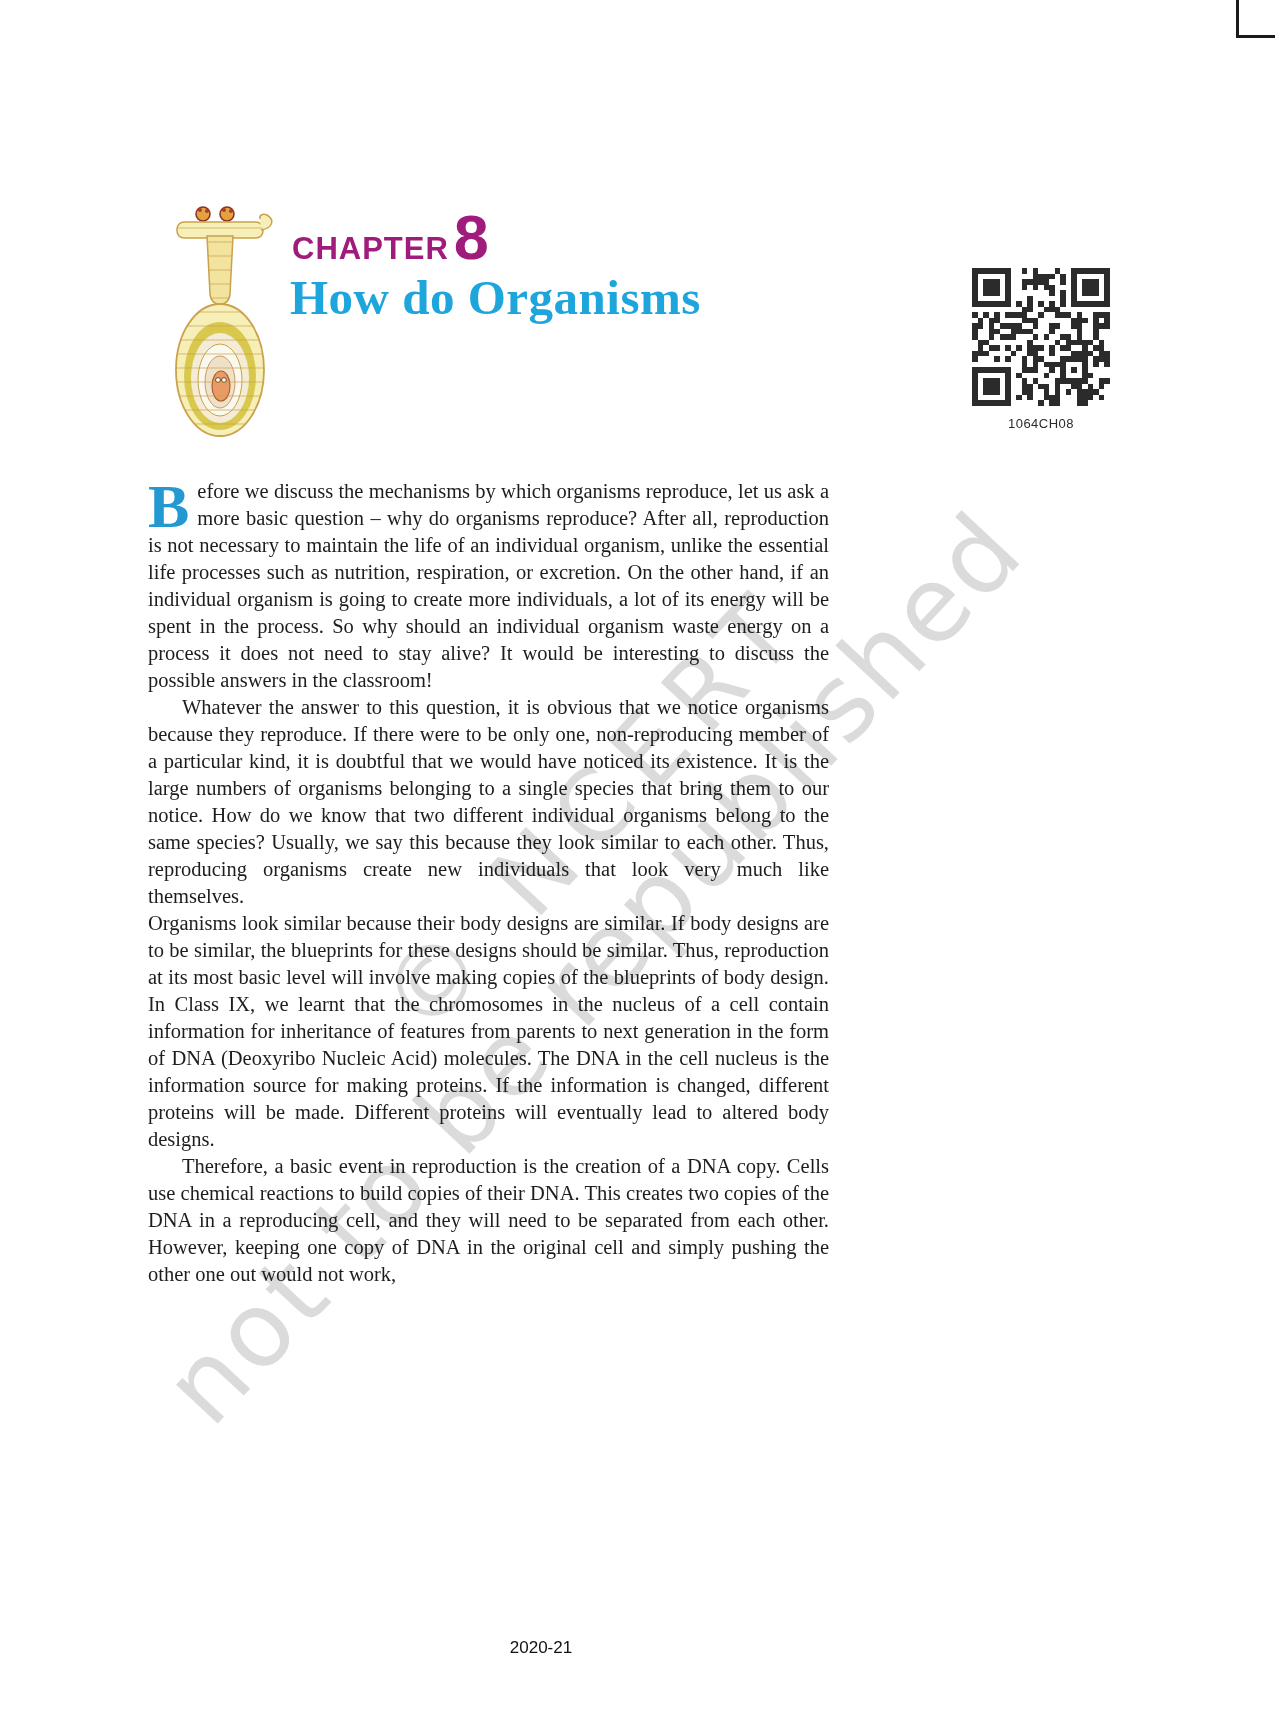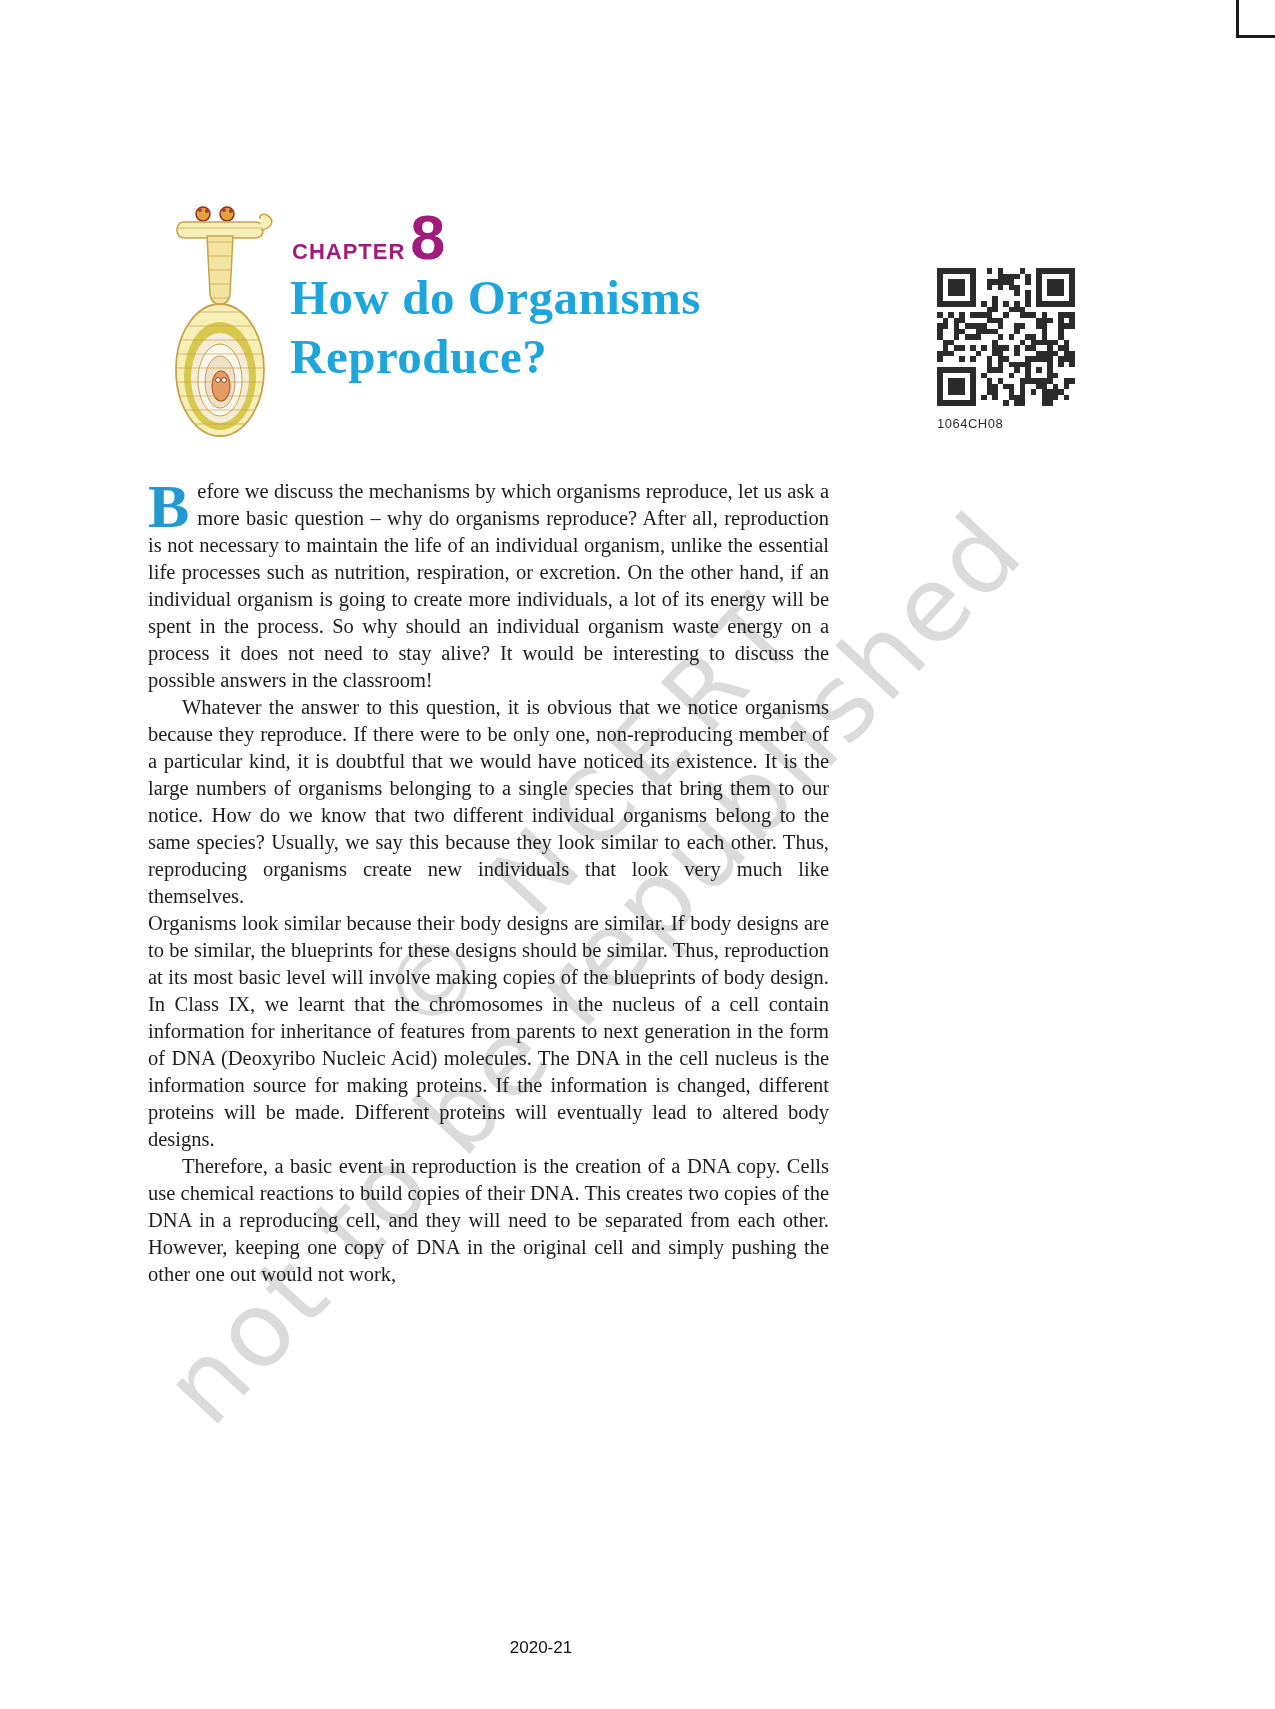--- a/index.html
+++ b/index.html
@@ -18,29 +18,29 @@
     color:rgba(165,165,165,0.40);white-space:nowrap;pointer-events:none;z-index:1;
     transform-origin:left center;
   }
   .wm1{left:400px;top:960px;font-size:98px;letter-spacing:16px;transform:rotate(-47deg);}
   .wm2{left:185px;top:1345px;font-size:104px;letter-spacing:4px;transform:rotate(-47deg);}
   
   .chapter-row{
     position:absolute;left:292px;top:206px;display:flex;align-items:baseline;z-index:2;
     font-family:"Liberation Sans",sans-serif;font-weight:700;
   }
-  .chapter-word{font-size:22px;letter-spacing:1px;}
+  .chapter-word{font-size:31px;letter-spacing:1px;}
   .chapter-num{font-size:63px;margin-left:5px;line-height:1;}
   .title{
     position:absolute;left:290px;top:268px;z-index:2;
     font-family:"Liberation Serif",serif;font-weight:700;
     font-size:49px;line-height:59px;letter-spacing:0.5px;
   }
   
-  .qr-wrap{position:absolute;left:937px;top:268px;width:138px;z-index:2;}
+  .qr-wrap{position:absolute;left:972px;top:268px;width:138px;z-index:2;text-align:center;}
   .qr-caption{
     margin-top:6px;font-family:"Liberation Sans",sans-serif;font-size:13px;color:#2b2b2b;
     letter-spacing:0.5px;
   }
   
   .illus{position:absolute;left:163px;top:198px;z-index:2;}
   
   .body-col{
     position:absolute;left:148px;top:478px;width:681px;z-index:2;
     font-size:20.5px;line-height:27px;text-align:justify;
@@ -115,21 +115,20 @@
     </svg>
   </div>
 
   <div class="chapter-row">
     <span class="chapter-word" style="color: rgb(160, 28, 124);">CHAPTER</span>
     <span class="chapter-num" style="color: rgb(160, 28, 124);">8</span>
   </div>
 
   <div class="title" style="color: rgb(30, 165, 220);">
     <div>How do Organisms</div>
-    <div>Reproduce?</div>
   </div>
 
   <div class="qr-wrap">
     <svg id="qr" width="138" height="138" viewBox="0 0 25 25" shape-rendering="crispEdges">
         <rect width="25" height="25" fill="#fff"></rect>
         <rect x="0" y="0" width="1" height="1" fill="#2b2b2b"></rect>
         <rect x="1" y="0" width="1" height="1" fill="#2b2b2b"></rect>
         <rect x="2" y="0" width="1" height="1" fill="#2b2b2b"></rect>
         <rect x="3" y="0" width="1" height="1" fill="#2b2b2b"></rect>
         <rect x="4" y="0" width="1" height="1" fill="#2b2b2b"></rect>

